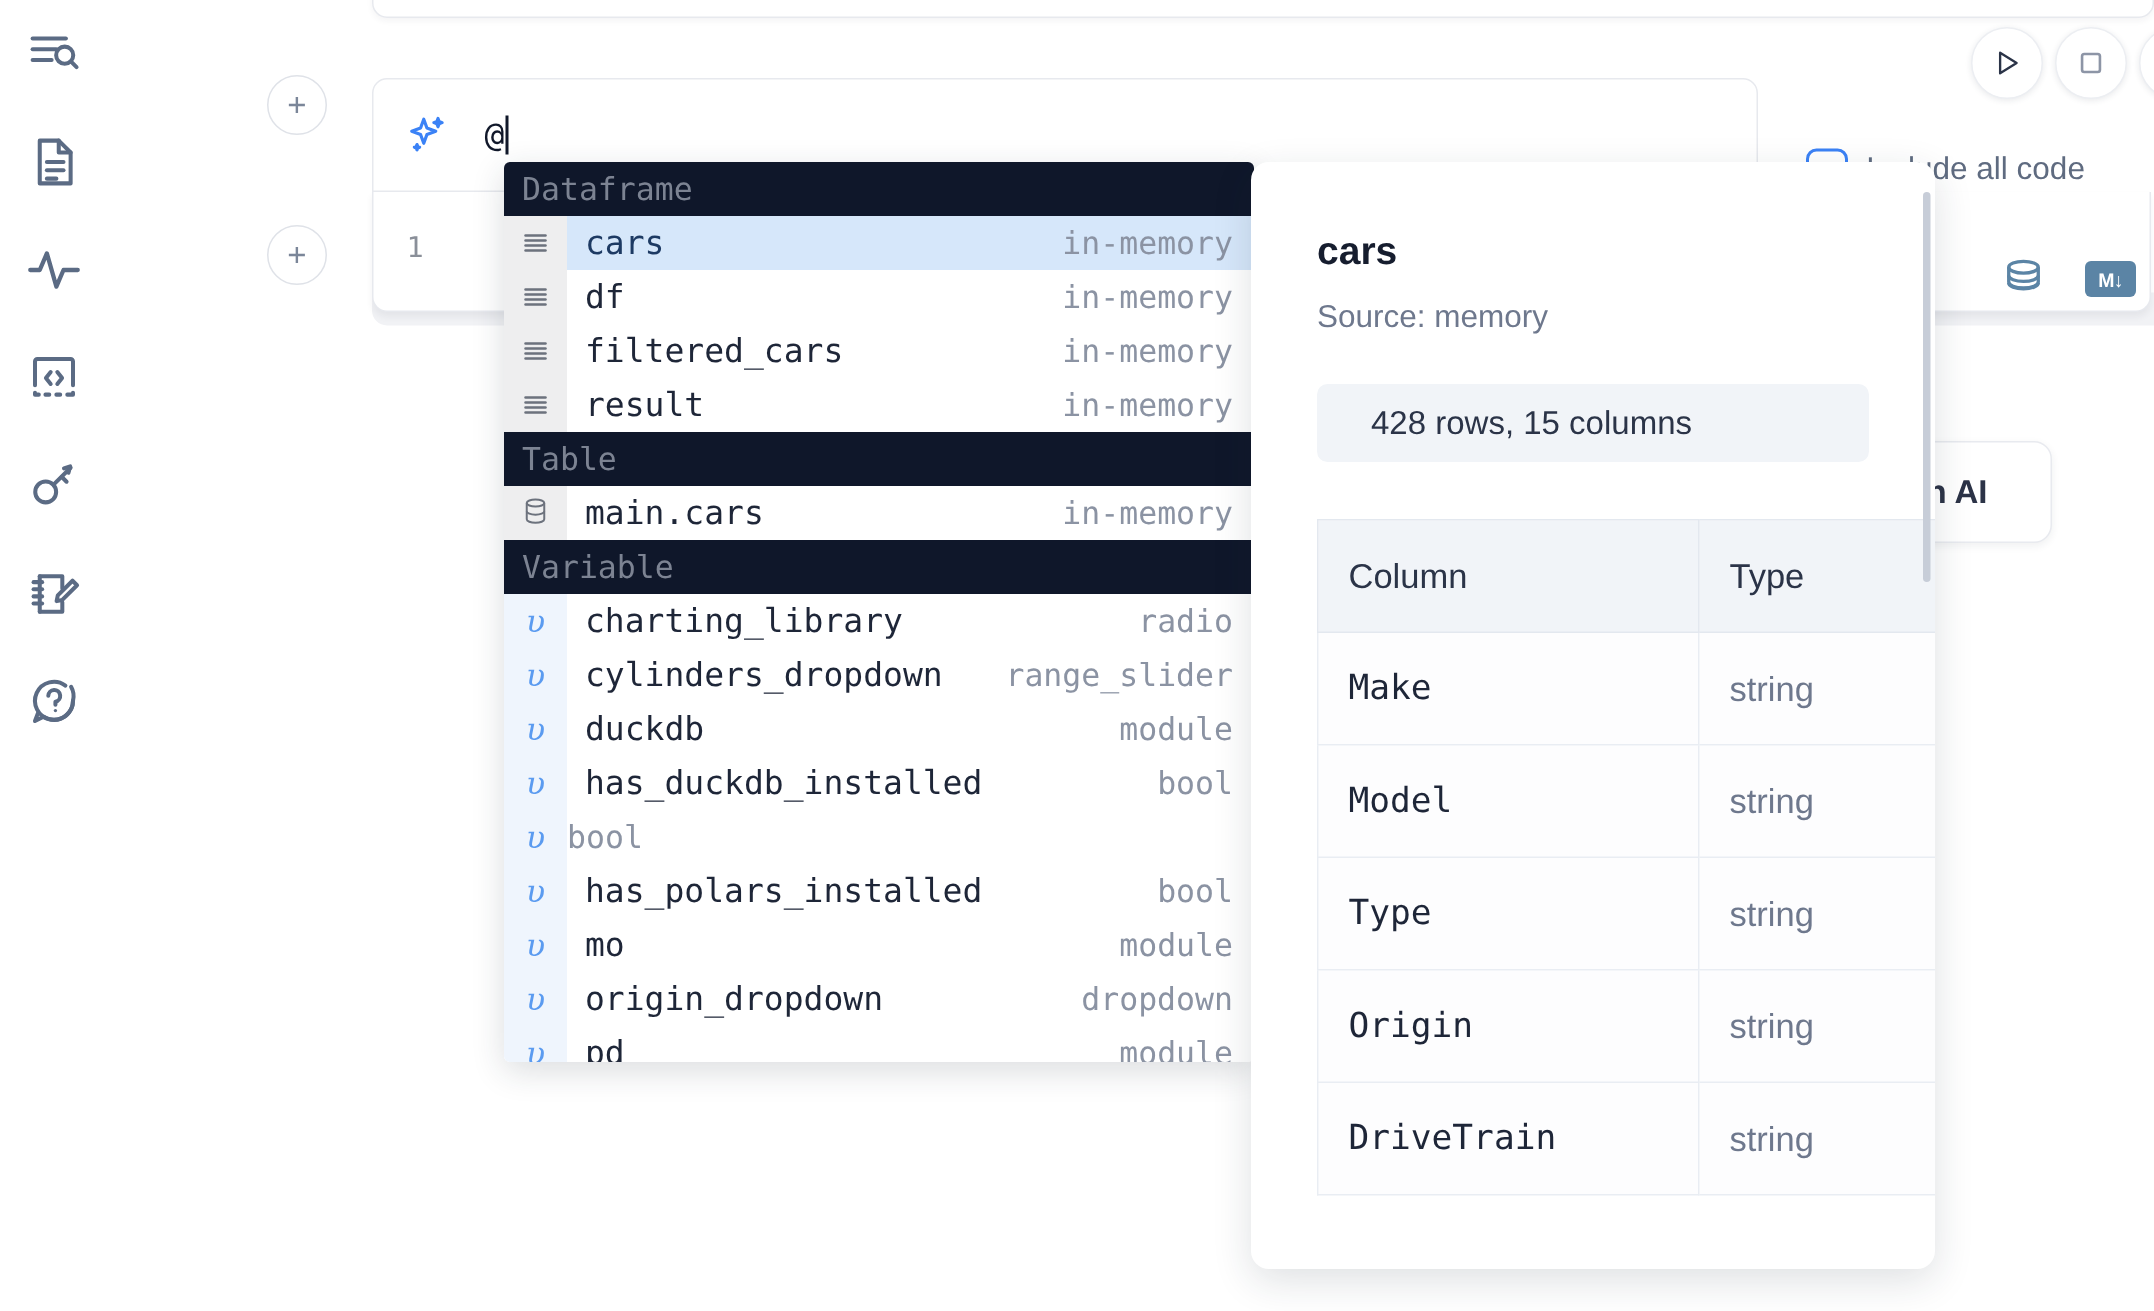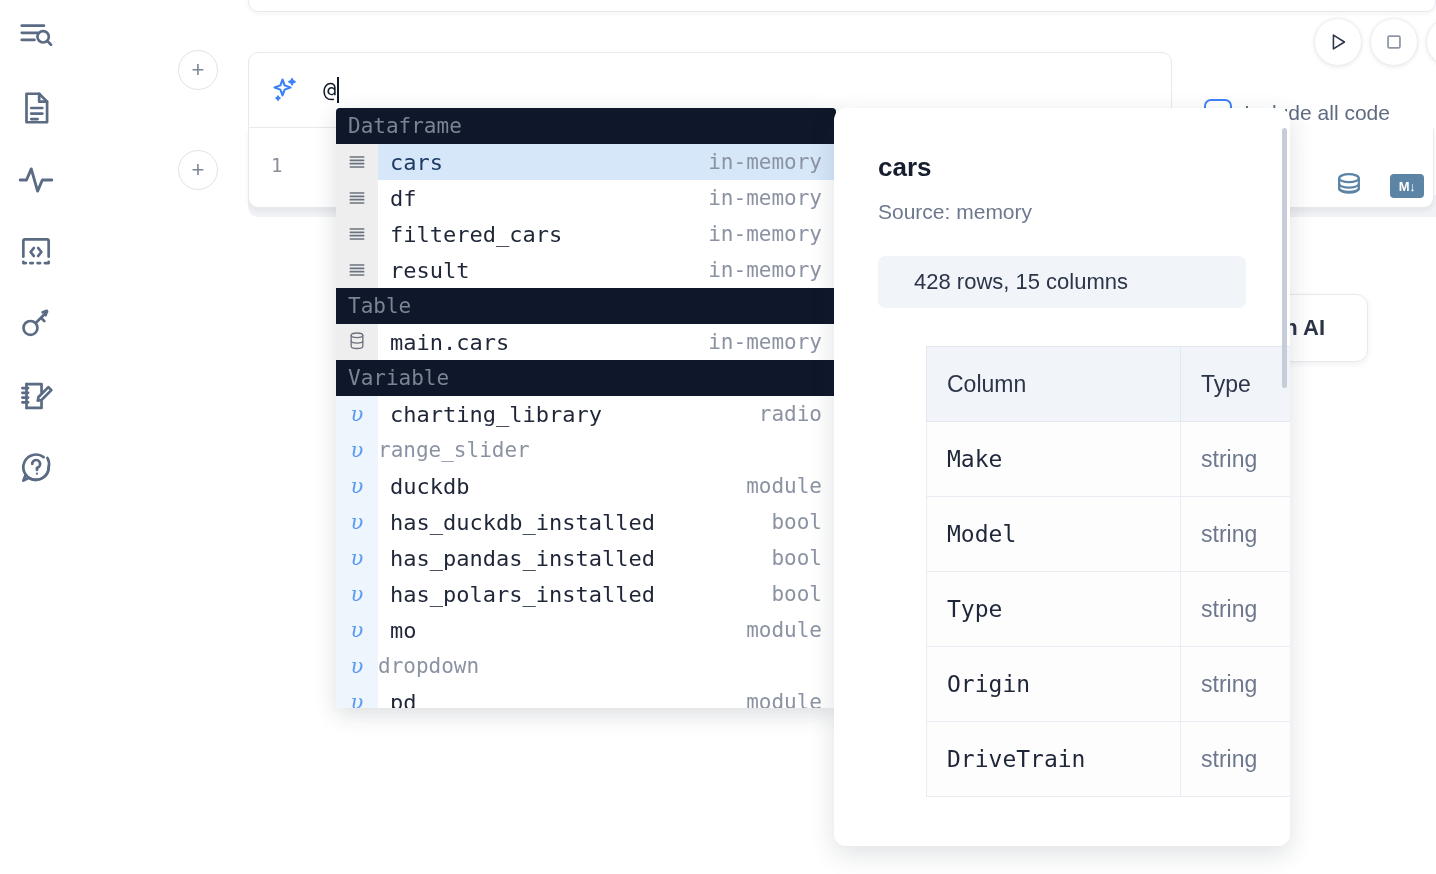--- a/index.html
+++ b/index.html
@@ -297,21 +297,20 @@
     box-sizing: border-box;
     font-size: 22px;
     color: #2b3448;
   }
   .pv-table {
     position: absolute;
     left: 44px; top: 238px;
     width: 368px;
     border-collapse: collapse;
     table-layout: fixed;
-    margin-left: 48px;
   }
   .pv-table th {
     height: 72px;
     background: #f1f4f8;
     border: 1px solid #e3e8ef;
     text-align: left;
     padding-left: 20px;
     font-size: 23px;
     font-weight: normal;
     color: #2b3448;
@@ -530,49 +529,50 @@
         <span class="ac-meta">in-memory</span>
       </div>
       <div class="ac-group">Variable</div>
       <div class="ac-row var">
         <span class="ac-gutter">υ</span>
         <span class="ac-name">charting_library</span>
         <span class="ac-meta">radio</span>
       </div>
       <div class="ac-row var">
         <span class="ac-gutter">υ</span>
+        <span class="ac-name">cylinders_dropdown</span>
         <span class="ac-meta">range_slider</span>
       </div>
       <div class="ac-row var">
         <span class="ac-gutter">υ</span>
         <span class="ac-name">duckdb</span>
         <span class="ac-meta">module</span>
       </div>
       <div class="ac-row var">
         <span class="ac-gutter">υ</span>
         <span class="ac-name">has_duckdb_installed</span>
         <span class="ac-meta">bool</span>
       </div>
       <div class="ac-row var">
         <span class="ac-gutter">υ</span>
-        <span class="ac-name">has_pandas_installed</span>
         <span class="ac-meta">bool</span>
       </div>
       <div class="ac-row var">
         <span class="ac-gutter">υ</span>
         <span class="ac-name">has_polars_installed</span>
         <span class="ac-meta">bool</span>
       </div>
       <div class="ac-row var">
         <span class="ac-gutter">υ</span>
         <span class="ac-name">mo</span>
         <span class="ac-meta">module</span>
       </div>
       <div class="ac-row var">
         <span class="ac-gutter">υ</span>
+        <span class="ac-name">origin_dropdown</span>
         <span class="ac-meta">dropdown</span>
       </div>
       <div class="ac-row var">
         <span class="ac-gutter">υ</span>
         <span class="ac-name">pd</span>
         <span class="ac-meta">module</span>
       </div>
     </div>
 
   <div class="preview">

